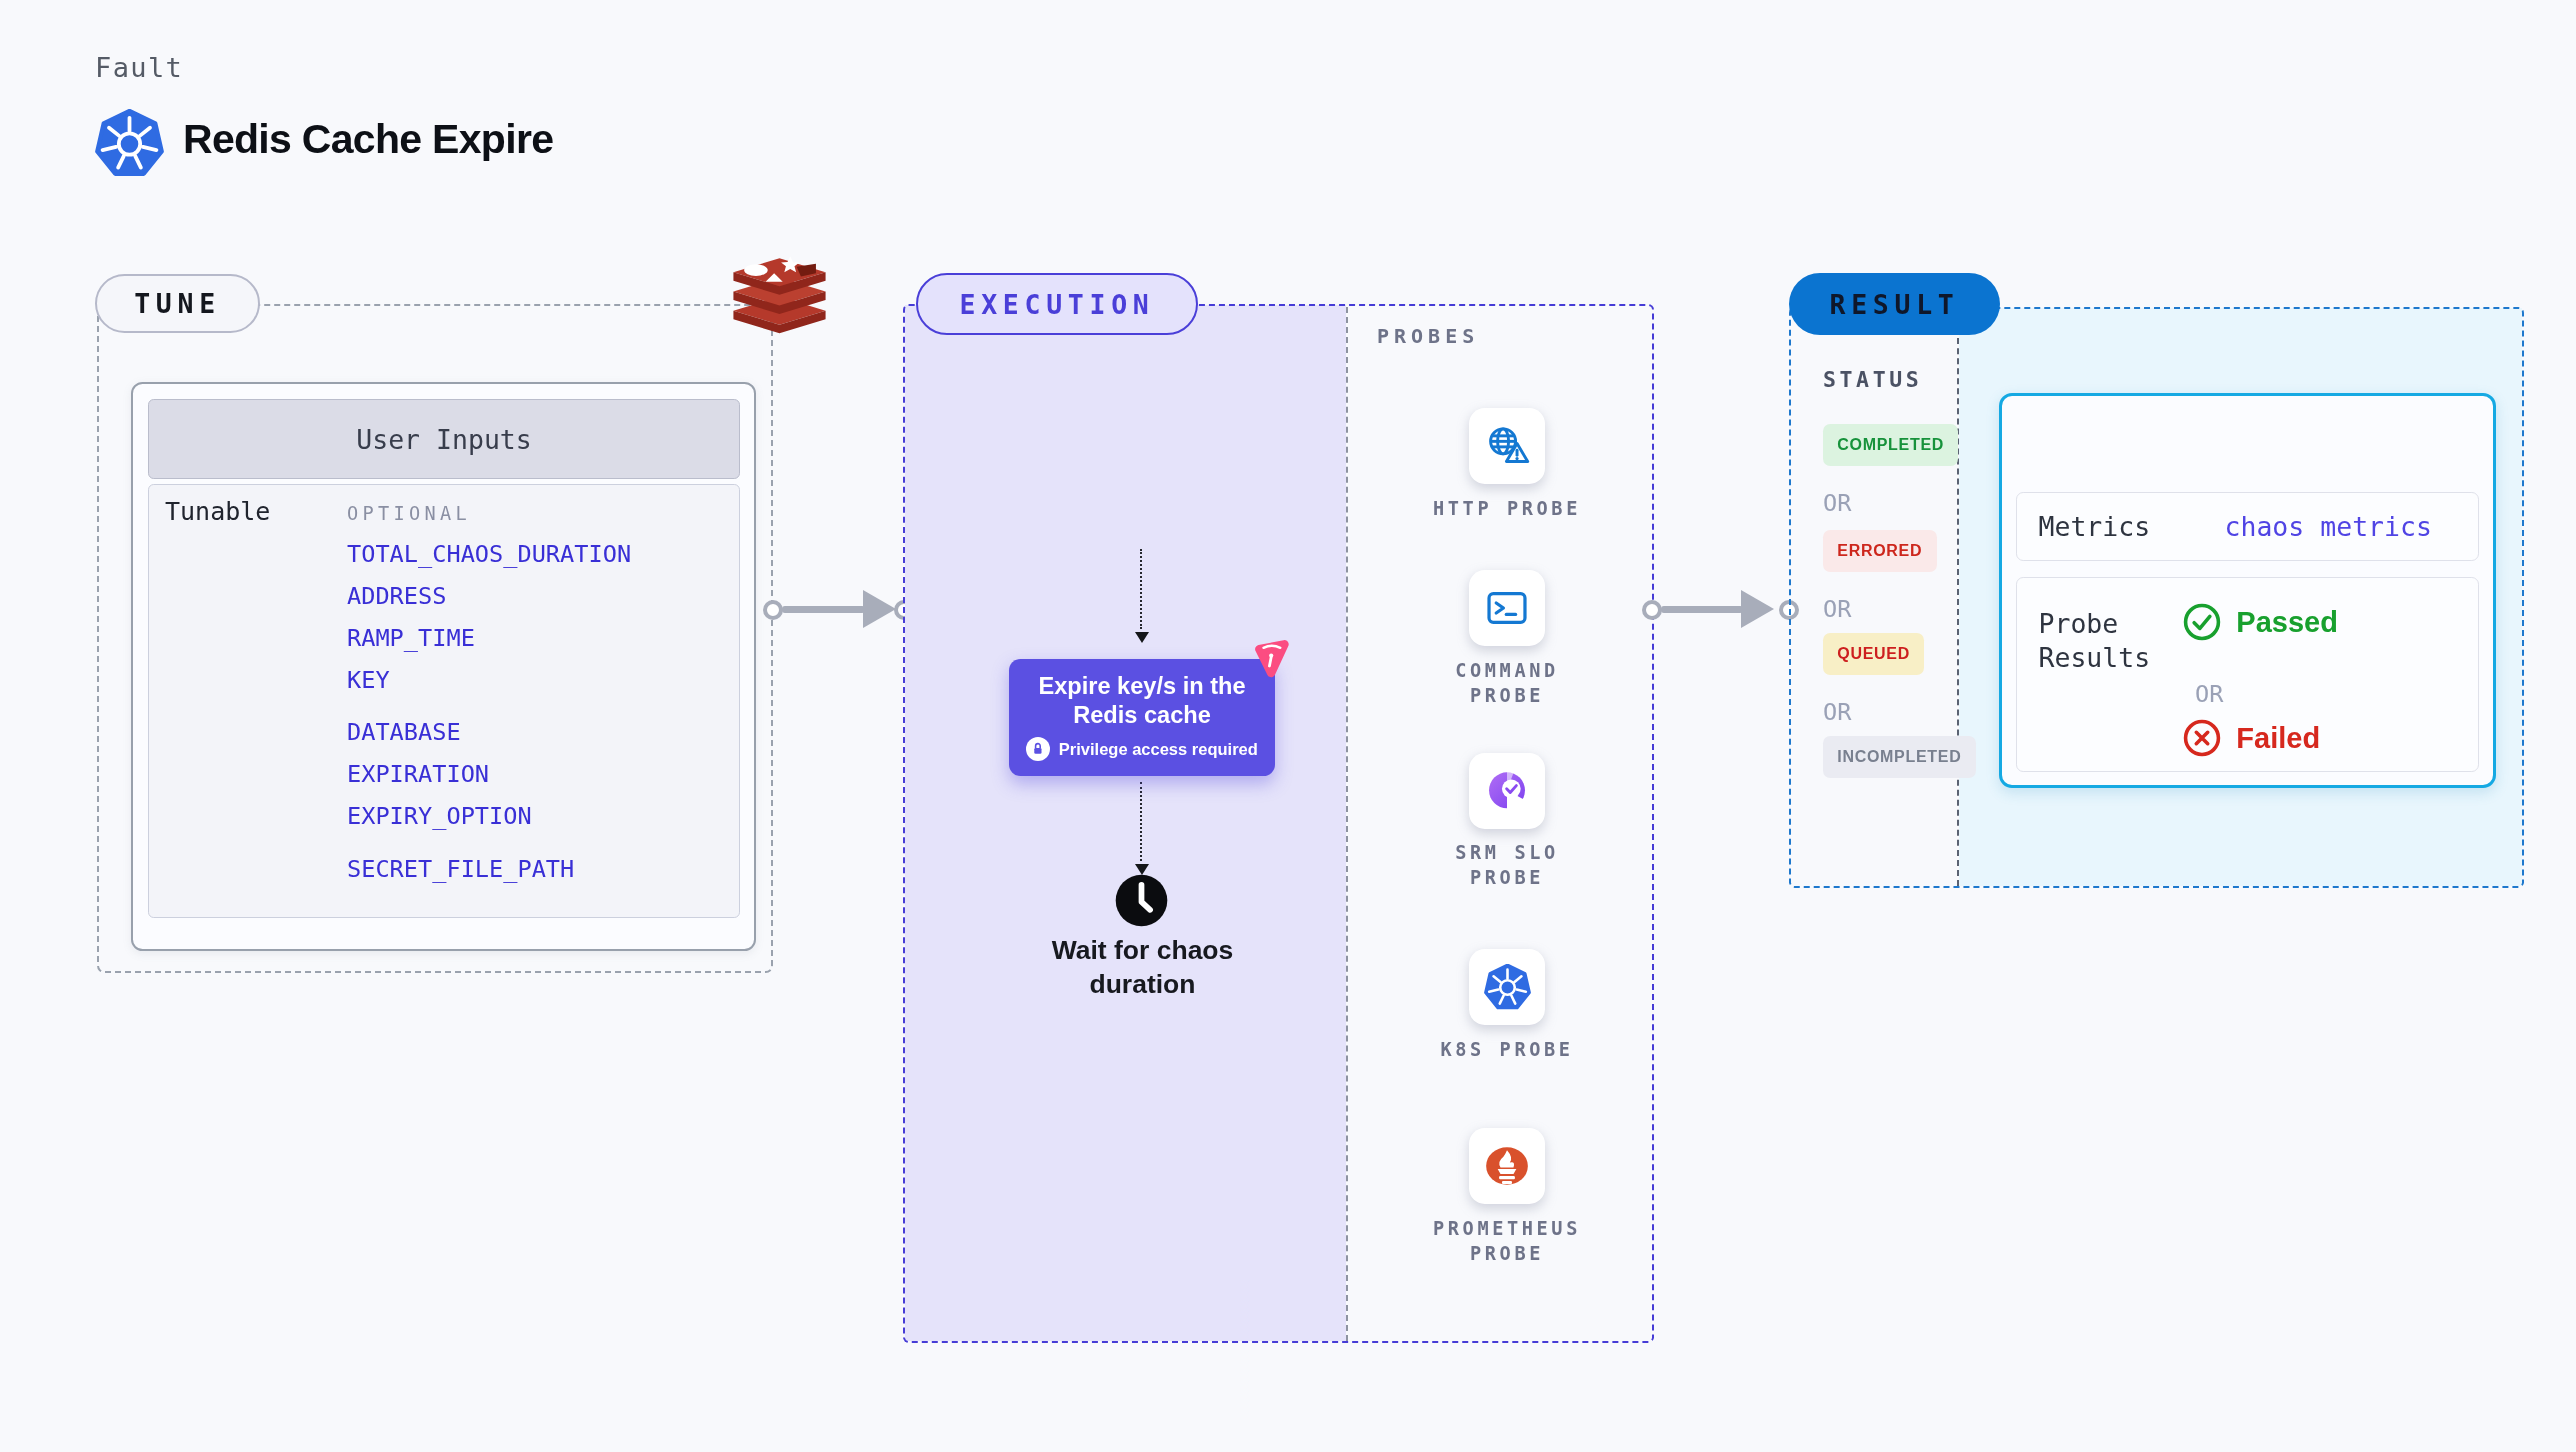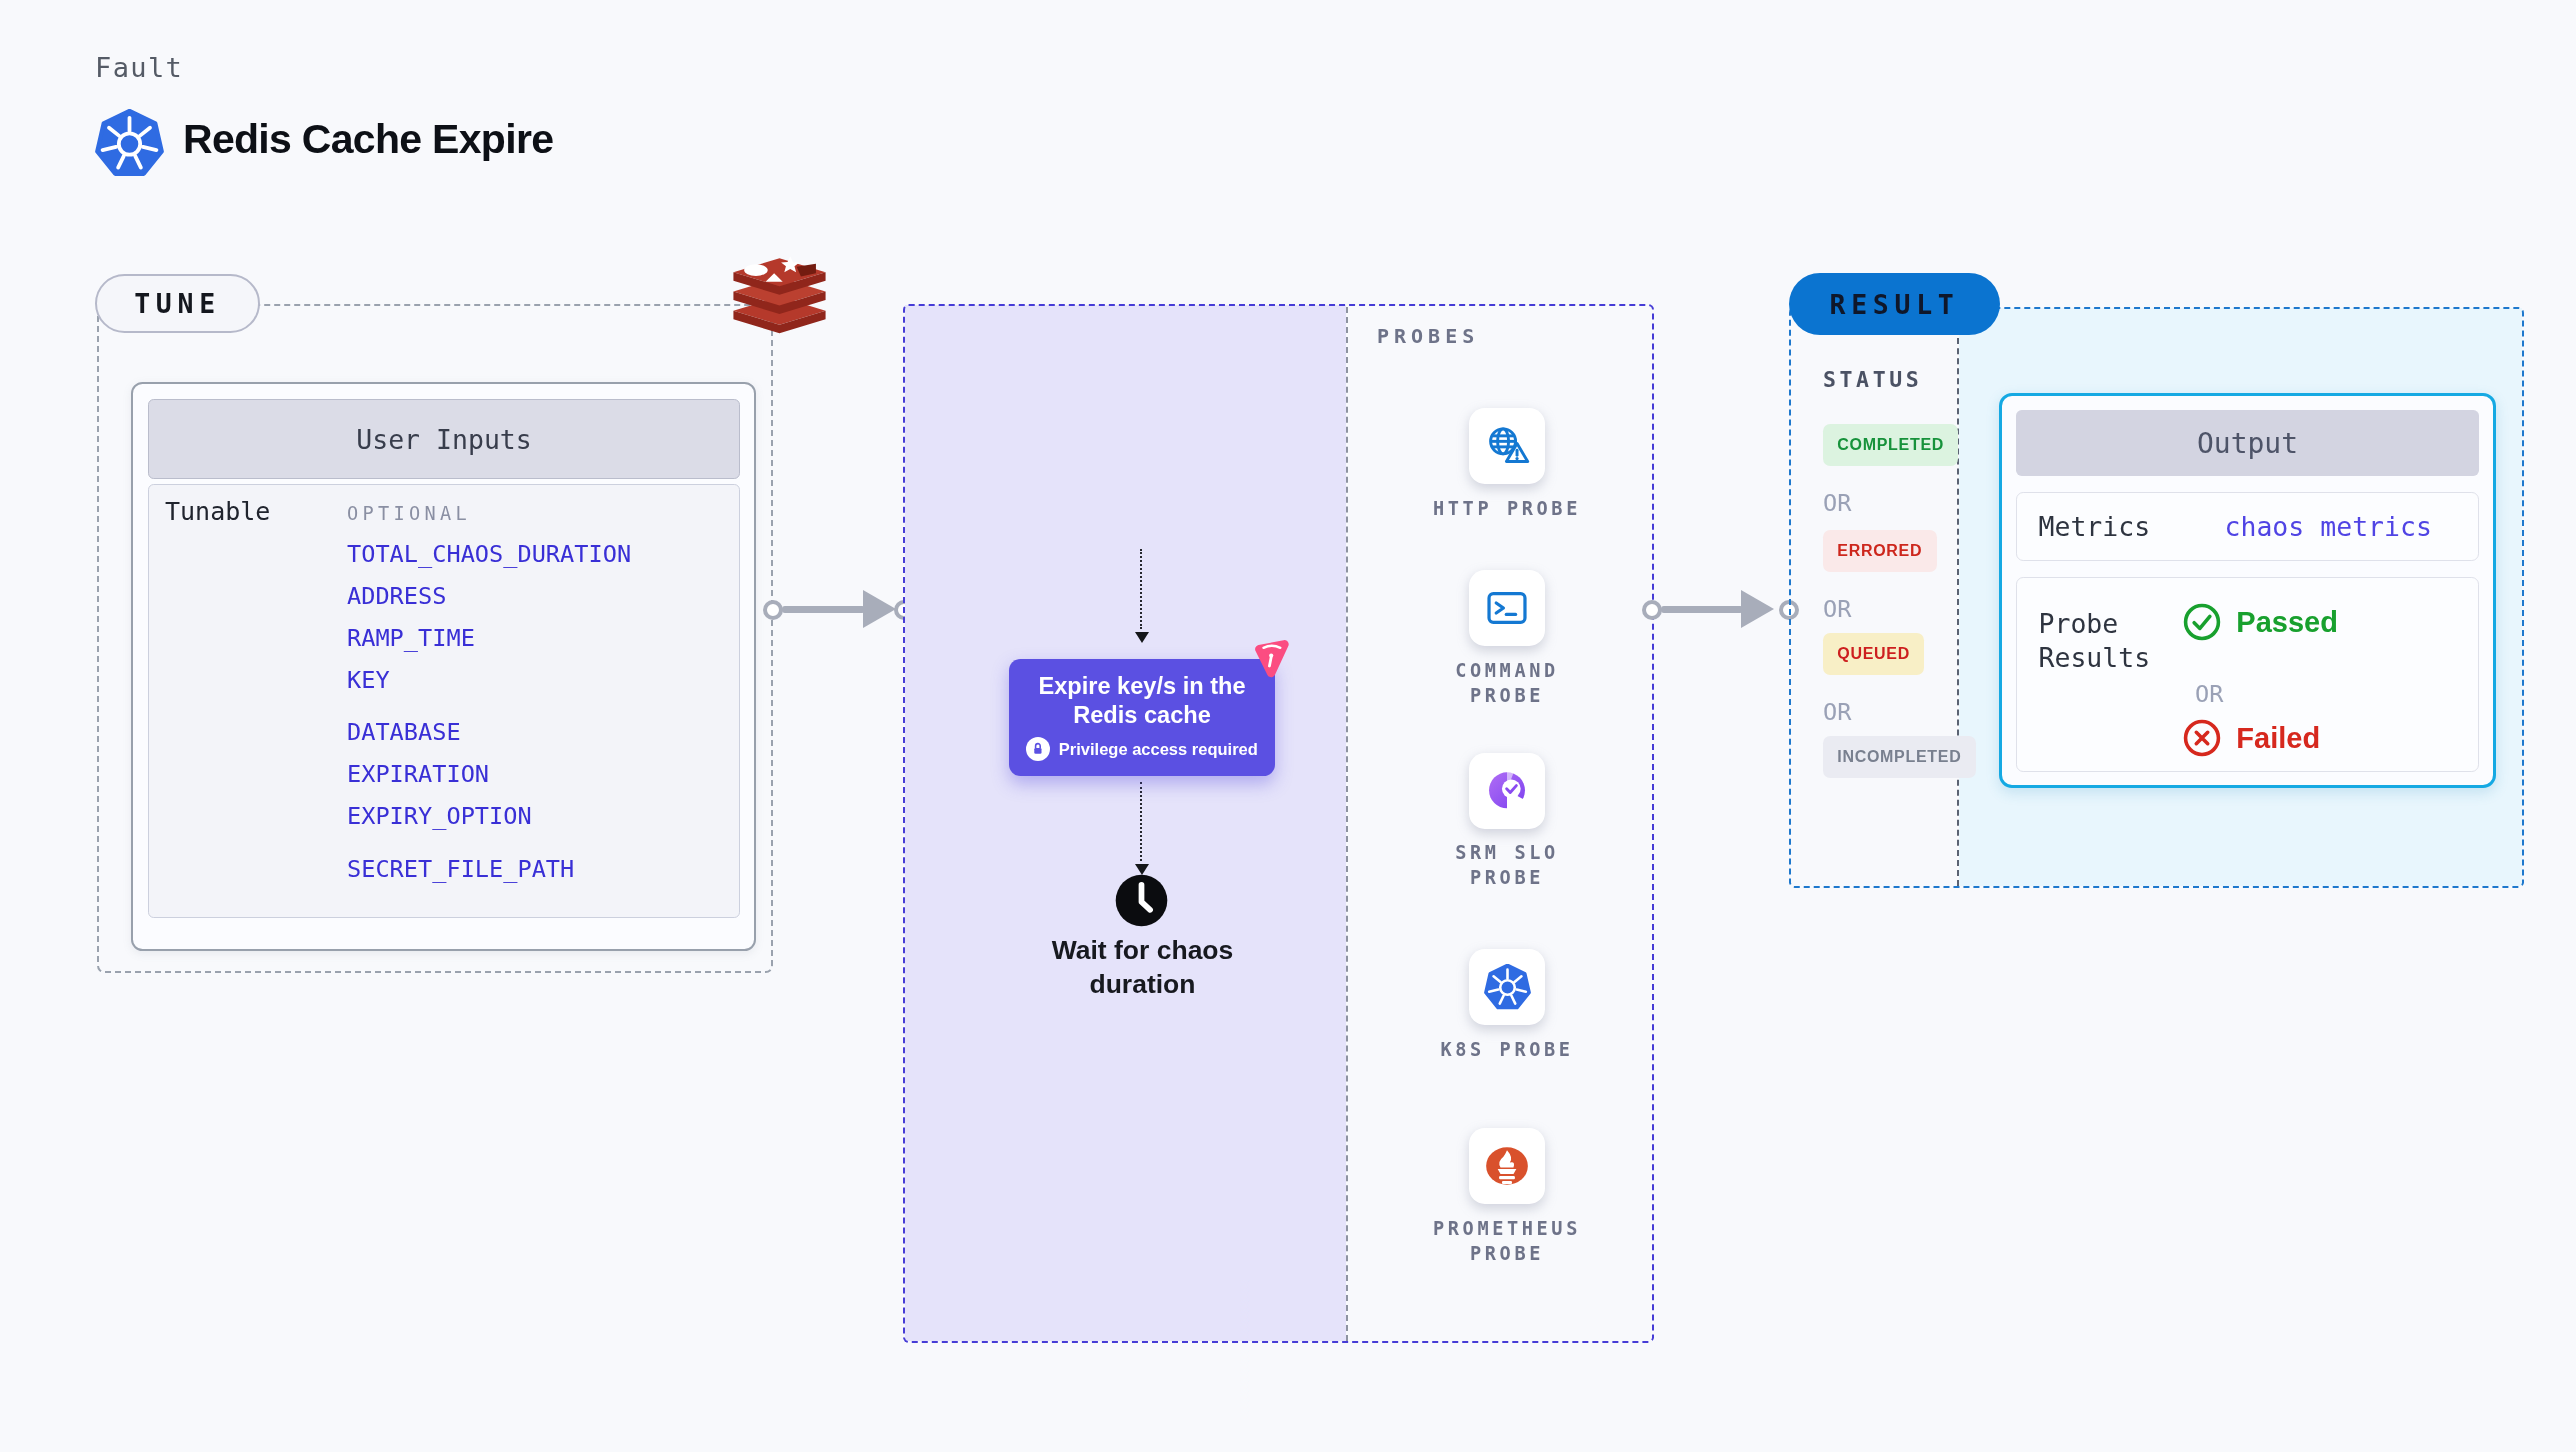--- a/index.html
+++ b/index.html
@@ -163,20 +163,23 @@
   </div>
 
   <div class="abs conn-circle" style="left:763px;top:600px;"></div>
   <div class="abs conn-shaft" style="left:782px;top:606px;width:83px;"></div>
   <div class="abs conn-head" style="left:863px;top:590px;"></div>
   <div class="abs conn-circle" style="left:894px;top:600px;"></div>
 
   <div class="abs exec-lav"></div>
   <div class="abs exec-box"></div>
   <div class="abs probes-divider"></div>
+  <div class="abs pill pill-exec">
+      <span>EXECUTION</span>
+    </div>
   <div class="abs probes-label">PROBES</div>
 
 
   <div class="abs dot-line" style="left:1140px;top:549px;height:80px;"></div>
   <div class="abs dot-head" style="left:1135px;top:632px;"></div>
 
   <div class="abs action-card">
     <div class="action-title">
       <div>Expire key/s in the</div>
       <div>Redis cache</div>
@@ -285,23 +288,20 @@
 
   <div class="abs status-badge" style="top: 424px; color: rgb(23, 146, 59); background-color: rgb(220, 243, 224);">COMPLETED</div>
   <div class="abs or-label" style="top:489px;">OR</div>
   <div class="abs status-badge" style="top: 530px; color: rgb(205, 39, 29); background-color: rgb(250, 233, 233);">ERRORED</div>
   <div class="abs or-label" style="top:595px;">OR</div>
   <div class="abs status-badge" style="top: 633px; color: rgb(205, 31, 31); background-color: rgb(248, 239, 198);">QUEUED</div>
   <div class="abs or-label" style="top:698px;">OR</div>
   <div class="abs status-badge" style="top: 736px; color: rgb(121, 128, 143); background-color: rgb(234, 235, 242);">INCOMPLETED</div>
 
   <div class="abs output-card"></div>
-  <div class="abs output-strip" style="z-index:4;">
-      <span>Output</span>
-    </div>
 
   <div class="abs out-row metrics-row" style="z-index:4;">
     <span class="metrics-label">Metrics</span>
     <span class="metrics-value">chaos metrics</span>
   </div>
 
   <div class="abs out-row proberes-row" style="z-index:4;">
     <div class="proberes-label">
       <div>Probe</div>
       <div>Results</div>

